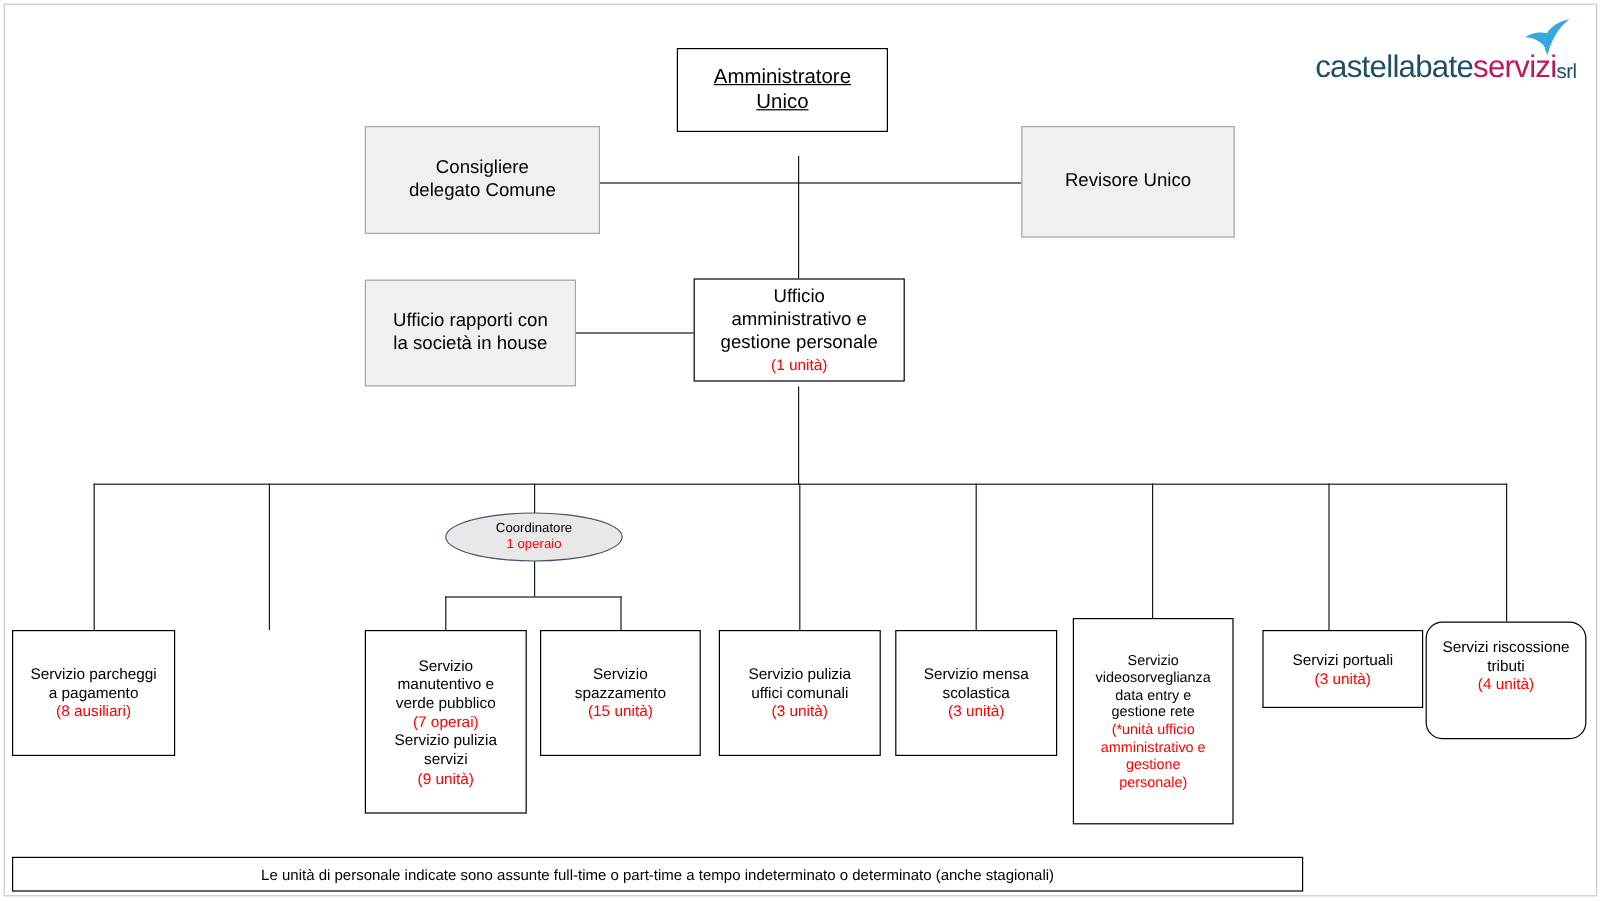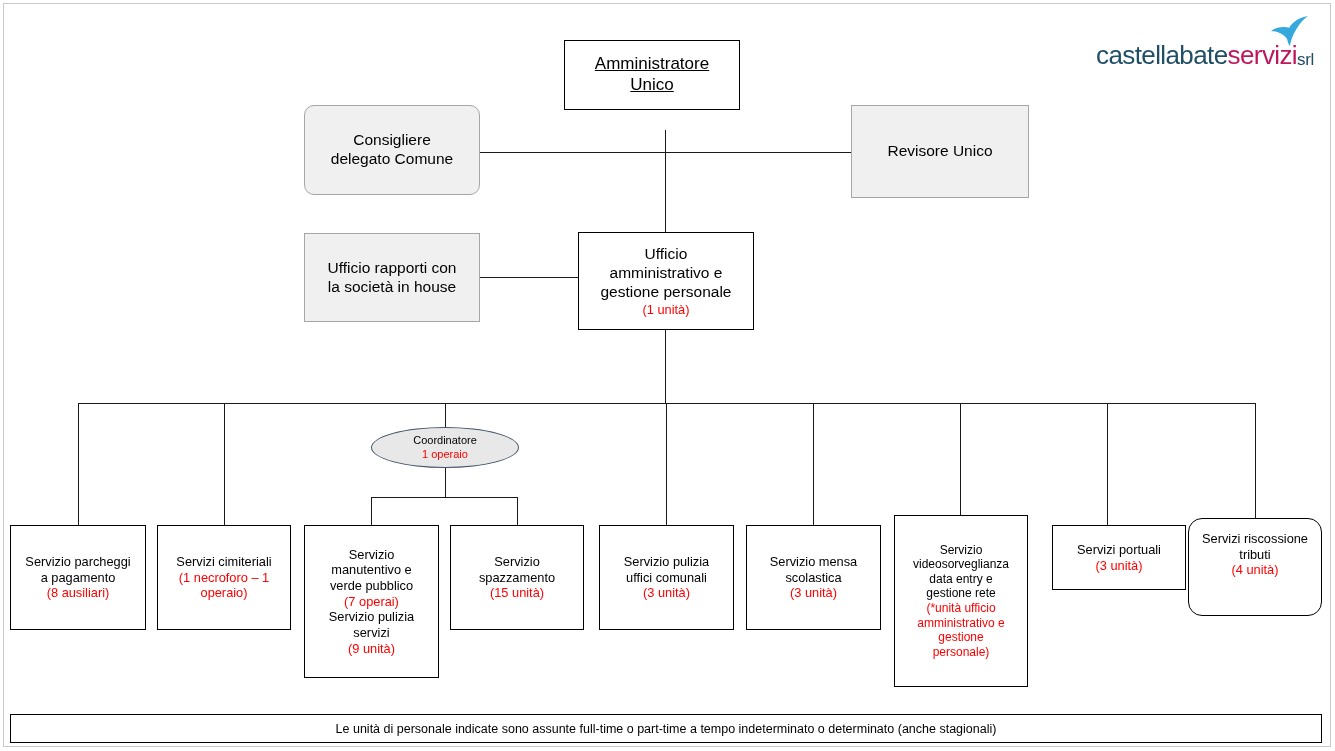--- a/index.html
+++ b/index.html
@@ -175,57 +175,52 @@
   <div class="vline" style="left:445px; top:467px; height:30px;"></div>
   <div class="hline" style="left:371px; top:497px; width:147px;"></div>
   <div class="vline" style="left:371px; top:497px; height:28px;"></div>
   <div class="vline" style="left:517px; top:497px; height:28px;"></div>
 
   <div class="node t18" style="left:564px; top:40px; width:176px; height:70px;text-decoration:underline;">
     <span class="ln">Amministratore</span>
     <span class="ln">Unico</span>
   </div>
 
-  <div class="node grey t16" style="left:304px; top:105px; width:176px; height:90px;border-radius:10px;">
+  <div class="node grey t16" style="left:304px; top:105px; width:196px; height:90px;">
     <span class="ln">Consigliere</span>
     <span class="ln">delegato Comune</span>
   </div>
 
   <div class="node grey t16" style="left:851px; top:105px; width:178px; height:93px;">
     <span class="ln">Revisore Unico</span>
   </div>
 
   <div class="node grey t16" style="left:304px; top:233px; width:176px; height:89px;">
     <span class="ln">Ufficio rapporti con</span>
     <span class="ln">la società in house</span>
   </div>
 
-  <div class="node t16" style="left:578px; top:232px; width:176px; height:98px;">
+  <div class="node t16" style="left:578px; top:232px; width:176px; height:86px;">
     <span class="ln">Ufficio</span>
     <span class="ln">amministrativo e</span>
     <span class="ln">gestione personale</span>
     <span class="ln red t13">(1 unità)</span>
   </div>
 
   <div class="ellipse" style="left:371px; top:427px; width:148px; height:41px;">
     <span class="ln">Coordinatore</span>
     <span class="ln red">1 operaio</span>
   </div>
 
   <div class="node t13" style="left:10px; top:525px; width:136px; height:105px;">
     <span class="ln">Servizio parcheggi</span>
     <span class="ln">a pagamento</span>
     <span class="ln red">(8 ausiliari)</span>
   </div>
 
-  <div class="node t13" style="left:157px; top:525px; width:134px; height:105px;">
-    <span class="ln">Servizi cimiteriali</span>
-    <span class="ln red">(1 necroforo – 1</span>
-    <span class="ln red">operaio)</span>
-  </div>
 
   <div class="node t13" style="left:304px; top:525px; width:135px; height:153px;">
     <span class="ln">Servizio</span>
     <span class="ln">manutentivo e</span>
     <span class="ln">verde pubblico</span>
     <span class="ln red">(7 operai)</span>
     <span class="ln">Servizio pulizia</span>
     <span class="ln">servizi</span>
     <span class="ln red">(9 unità)</span>
   </div>
@@ -263,17 +258,17 @@
     <span class="ln">Servizi portuali</span>
     <span class="ln red">(3 unità)</span>
   </div>
 
   <div class="node t13 top-align" style="left:1188px; top:518px; width:134px; height:98px; padding-top:12px;">
     <span class="ln">Servizi riscossione</span>
     <span class="ln">tributi</span>
     <span class="ln red">(4 unità)</span>
   </div>
 
-  <div class="footer-bar" style="left:10px; top:714px; width:1312px; height:29px;">
+  <div class="footer-bar" style="left:10px; top:714px; width:1076px; height:29px;">
     <span>Le unità di personale indicate sono assunte full-time o part-time a tempo indeterminato o determinato (anche stagionali)</span>
   </div>
 
 </div>
 
 </body></html>

